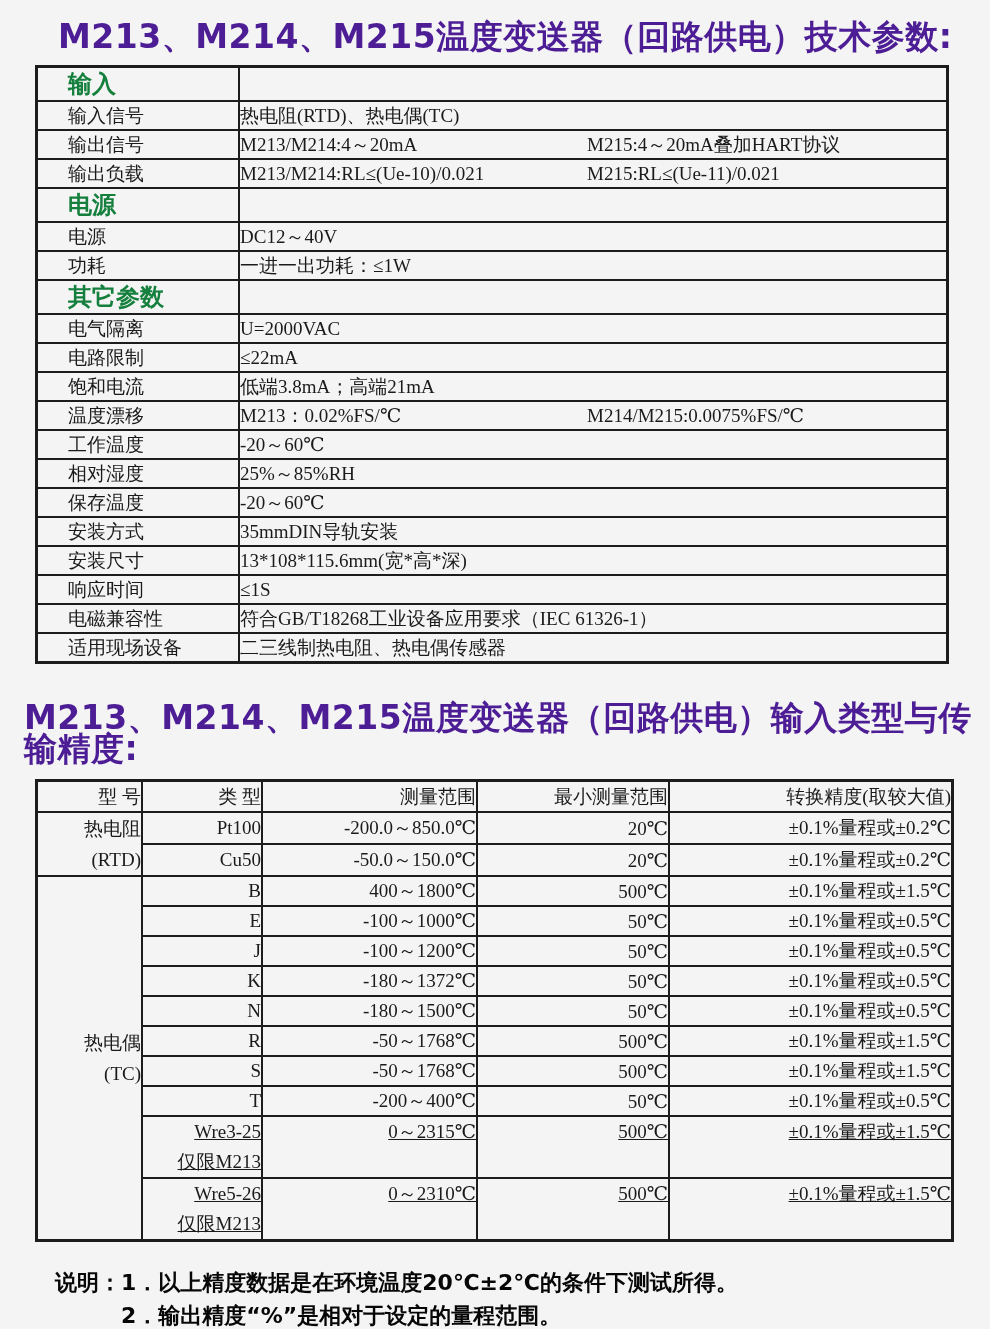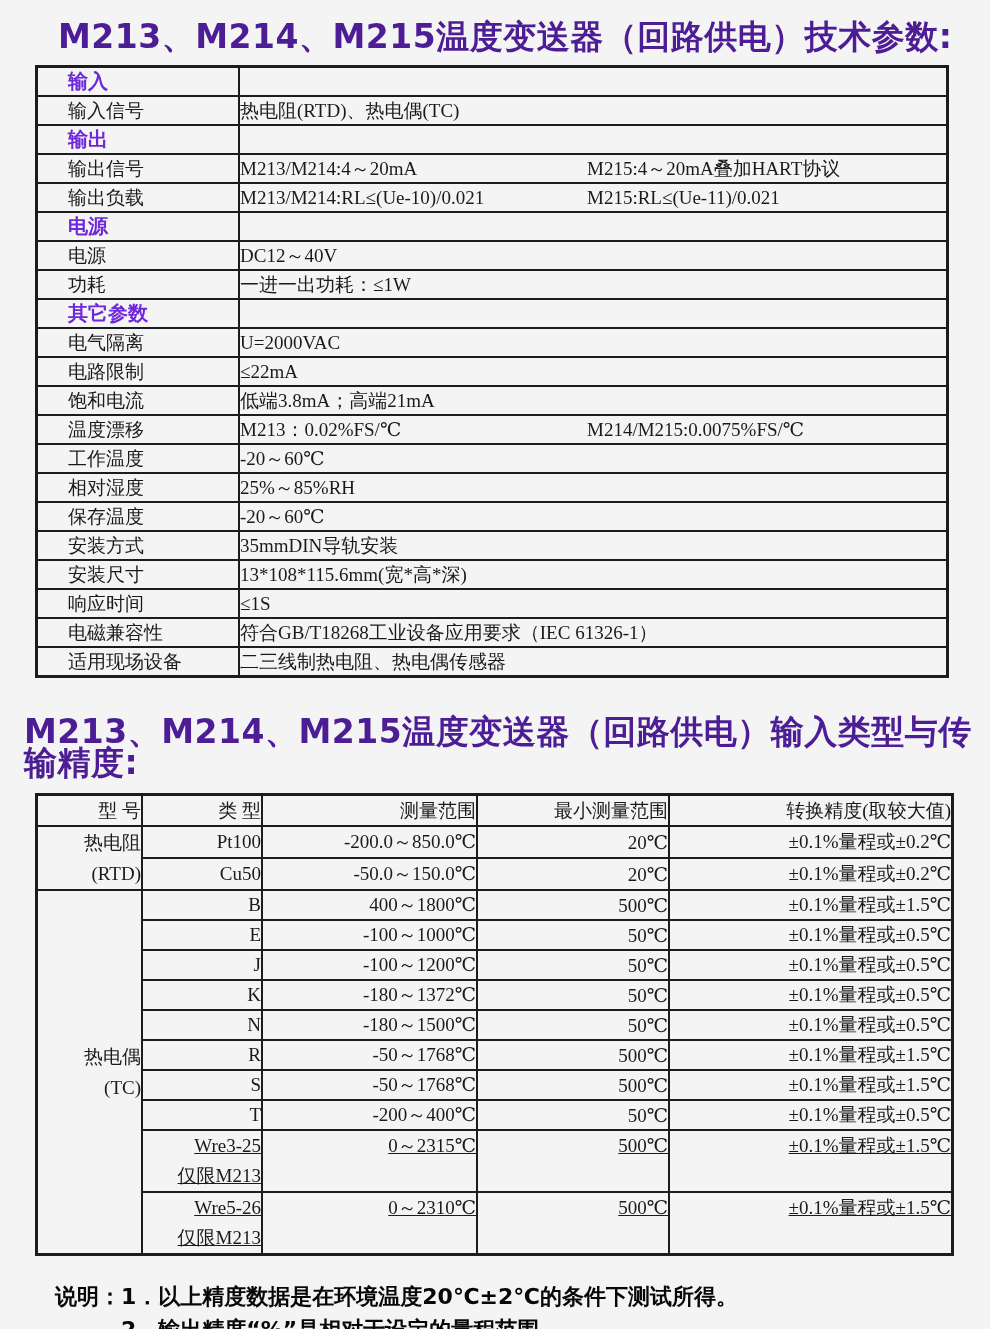--- a/index.html
+++ b/index.html
@@ -19,21 +19,21 @@
 
   table { border-collapse:separate; border-spacing:0; border:2px solid #1c1c1c; table-layout:fixed; }
   td, th { border:1px solid #1c1c1c; font-size:19px; font-weight:normal; color:#1a1a1a; overflow:hidden; white-space:nowrap; }
 
   
   .spec { width:910px; margin:13px 0 0 35px; }
   .spec td { height:29px; vertical-align:middle; }
   .spec .lab { width:202px; padding-left:30px; }
   .spec .sec {
     font-family:"DejaVu Sans","Liberation Sans",sans-serif;
-    font-weight:bold; font-size:20px; color:#6d28d9;
+    font-weight:bold; font-size:24px; color:#15803d;
   }
   .spec .val { }
   .spec .v1 { display:inline-block; min-width:347px; }
 
   
   .acc { width:915px; margin:15px 0 0 35px; text-align:right; }
   .acc th { height:31px; }
   .acc td { height:30px; vertical-align:middle; }
   .acc tr.tall td { height:60px; vertical-align:top; line-height:30px;text-decoration:underline; }
   .acc td.model { vertical-align:middle; line-height:31px; }
@@ -56,24 +56,20 @@
       <col style="width:708px">
     </colgroup>
   <tbody>
       <tr>
         <td class="lab sec">输入</td>
         <td class="val"></td>
       </tr>
       <tr>
         <td class="lab">输入信号</td>
         <td class="val"><span>热电阻(RTD)、热电偶(TC)</span></td>
-      </tr>
-      <tr>
-        <td class="lab sec">输出</td>
-        <td class="val"></td>
       </tr>
       <tr>
         <td class="lab">输出信号</td>
         <td class="val"><span class="v1">M213/M214:4～20mA</span><span>M215:4～20mA叠加HART协议</span></td>
       </tr>
       <tr>
         <td class="lab">输出负载</td>
         <td class="val"><span class="v1">M213/M214:RL≤(Ue-10)/0.021</span><span>M215:RL≤(Ue-11)/0.021</span></td>
       </tr>
       <tr>

